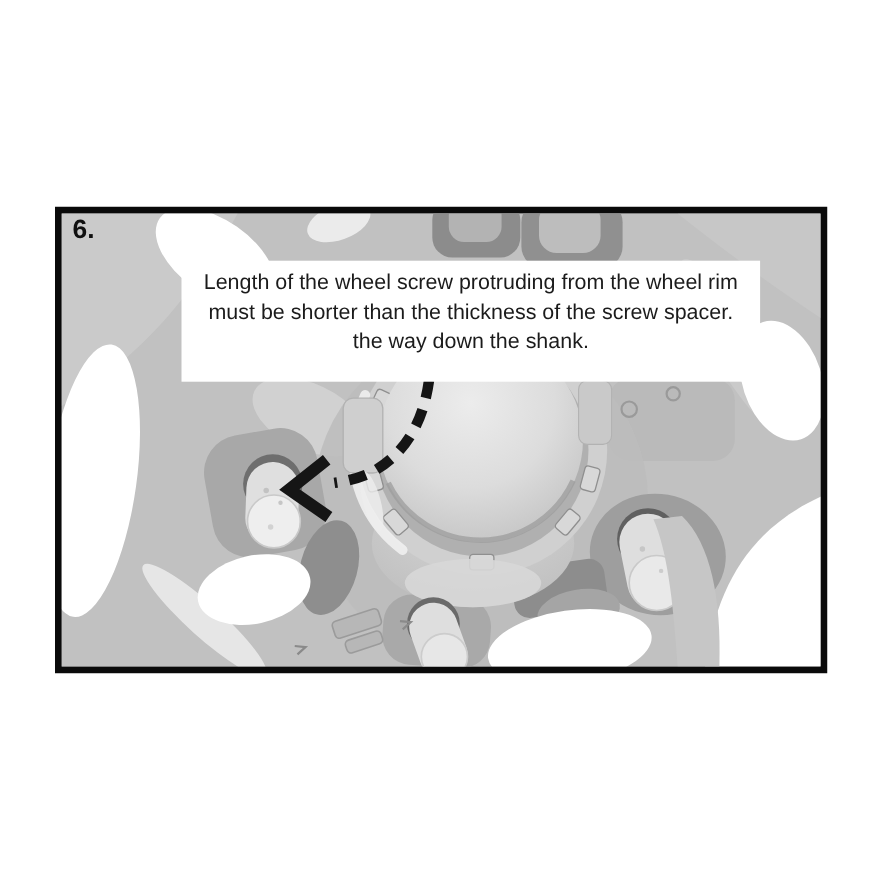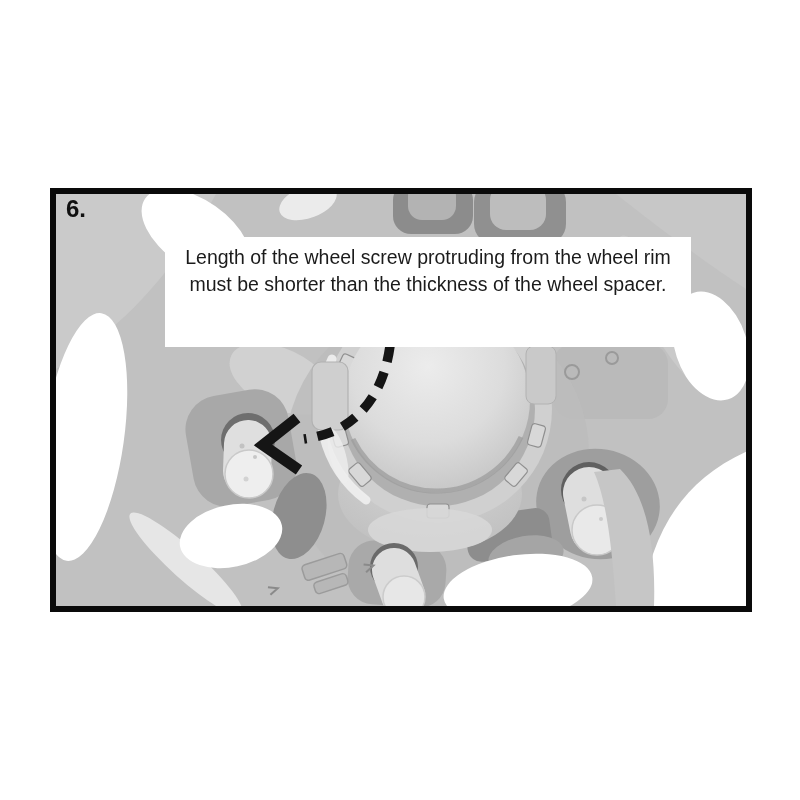--- a/index.html
+++ b/index.html
@@ -137,17 +137,18 @@
       <g>
         <path d="M 334 152 C 329 188 314 216 286 233 C 276 239 262 243 248 245" fill="none" stroke="#151515" stroke-width="9.5" stroke-dasharray="16 11"></path>
         <path d="M 241 224 L 207 251 L 243 276" fill="none" stroke="#151515" stroke-width="11" stroke-linecap="butt" stroke-linejoin="miter"></path>
       </g>
     </svg>
 
     <div class="step-label">6.</div>
 
     <div class="caption-box">
       <div class="caption-line">Length of the wheel screw protruding from the wheel rim</div>
-      <div class="caption-line">must be shorter than the thickness of the wheel spacer.</div>
+      <div class="caption-line">must be shorter than the thickness of the screw spacer.</div>
+      <div class="caption-line">the way down the shank.</div>
     </div>
 
   </div>
 </div>
 
 </body></html>

